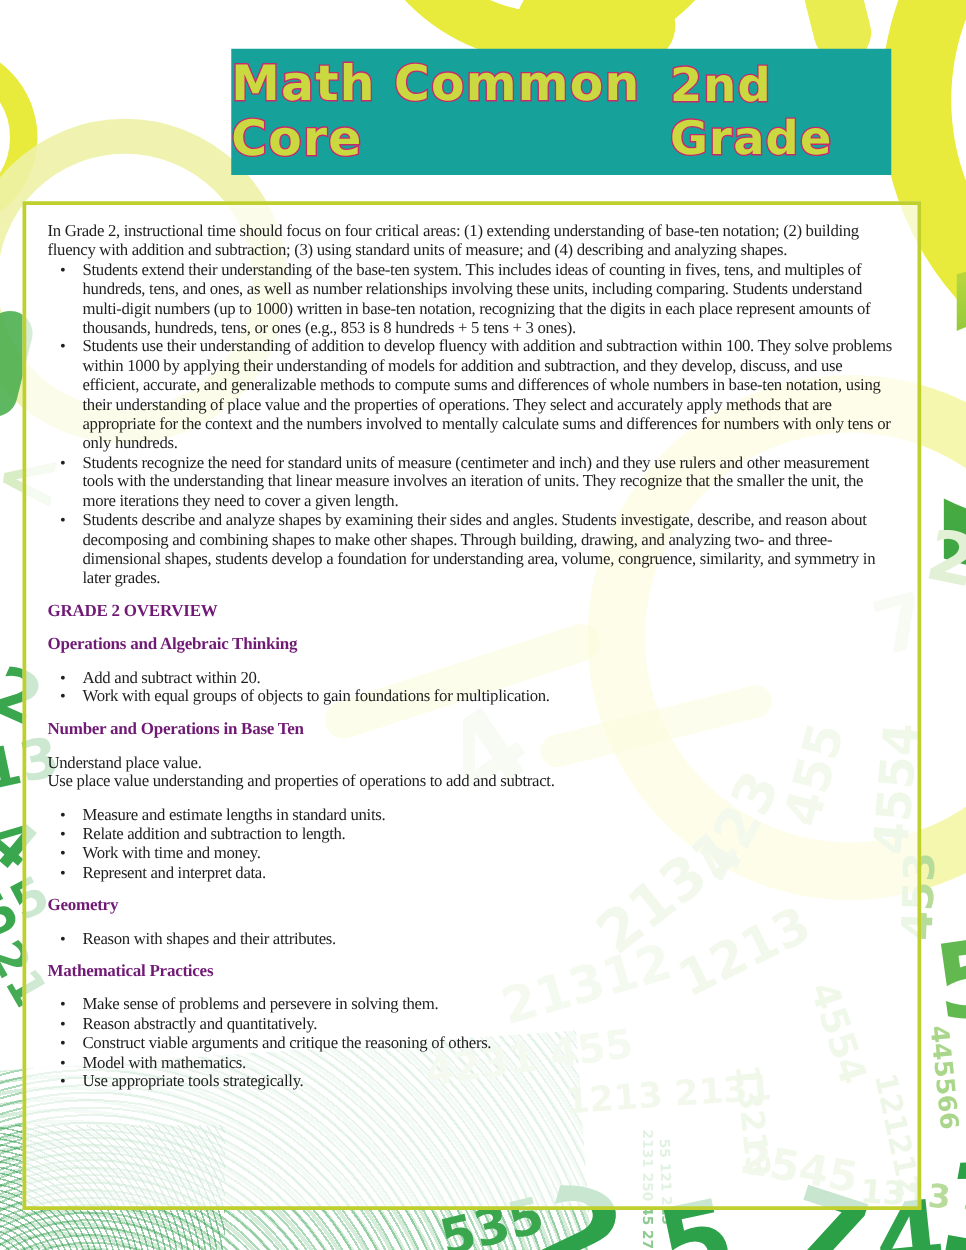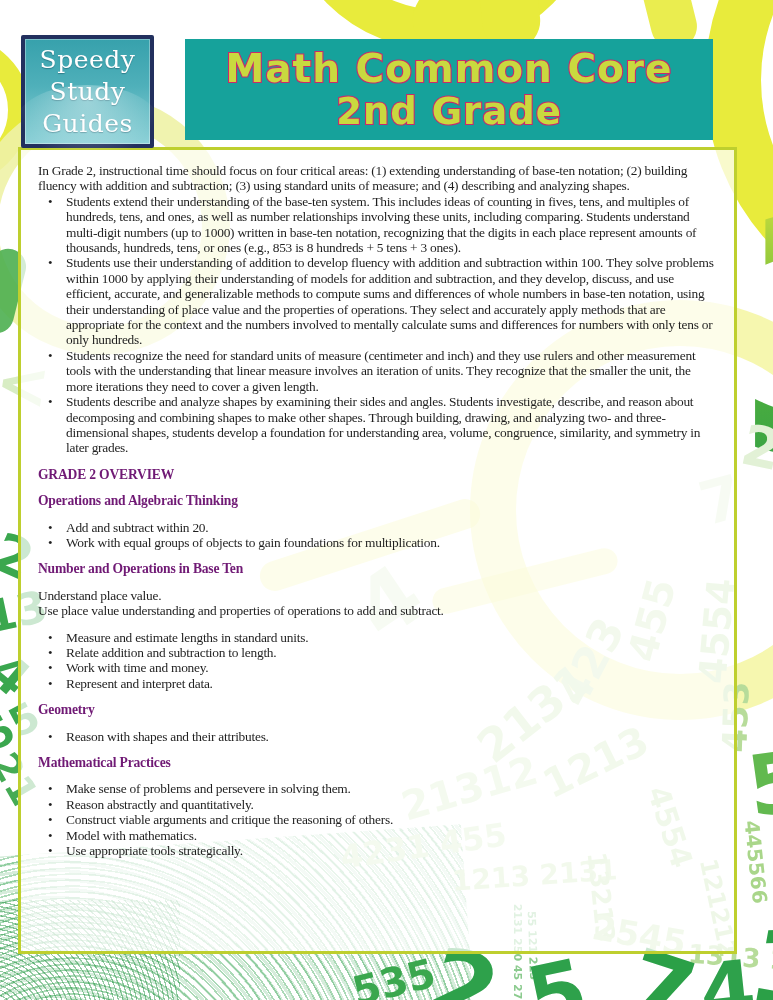--- a/index.html
+++ b/index.html
@@ -22,27 +22,27 @@
   .logo{position:absolute;left:21px;top:35px;width:133px;height:113px;z-index:2;
         border:4px solid #22305e;border-radius:2px;box-sizing:border-box;
         background:linear-gradient(180deg,#37a1ac 0%,#4fb0ba 45%,#8fd2d8 100%);
         display:flex;align-items:center;justify-content:center;text-align:center;
         box-shadow:inset 0 0 0 1px rgba(255,255,255,.35);}
   .logo::after{content:"";position:absolute;left:-8%;right:-8%;top:44%;bottom:-18%;
         border-radius:50%;background:radial-gradient(ellipse at 50% 20%,rgba(255,255,255,.38),rgba(255,255,255,0) 70%);}
   .logo-text{position:relative;color:#fff;font-family:"DejaVu Serif",serif;
         font-size:25px;line-height:32px;letter-spacing:.5px;text-shadow:0 1px 1px rgba(0,40,60,.35);}
   .banner{position:absolute;left:185px;top:39px;width:528px;height:101px;z-index:2;
-        background:#16a29b;display:flex;flex-direction:column;align-items:center;justify-content:center;}
+        background:#16a29b;display:flex;flex-direction:row;align-items:center;justify-content:center;}
   .banner-title{font-family:"DejaVu Sans",sans-serif;font-weight:800;color:#c9d93f;
         -webkit-text-stroke:2.2px #c8296d;paint-order:stroke fill;letter-spacing:1px;}
   .title-line1{font-size:39px;line-height:44px;}
   .title-line2{font-size:37px;line-height:42px;}
   
-  .content-box{position:absolute;left:18px;top:147px;width:719px;height:807px;z-index:1;
+  .content-box{position:absolute;left:18px;top:161px;width:719px;height:807px;z-index:1;
         box-sizing:border-box;border:3px solid #becf2e;background:rgba(255,255,255,.74);
         padding:13px 14px 8px 17px;overflow:hidden;}
   .content-box p,.content-box li,.content-box .plain-line{
         font-size:13.4px;line-height:15.4px;letter-spacing:-0.25px;color:#1f1f1f;margin:0;}
   .block{margin:0 0 11px 0;}
   .content-box h3{font-size:13.6px;line-height:15.4px;letter-spacing:-0.2px;color:#701a75;
         margin:0 0 11px 0;font-weight:bold;}
   .content-box ul{margin:0 0 11px 0;padding:0 0 0 28px;list-style:none;}
   .content-box ul.last{margin-bottom:0;}
   .content-box li{position:relative;}
@@ -96,27 +96,20 @@
       <div class="deco-num" style="left: 470px; top: 946px; font-size: 11px; color: rgb(140, 203, 143); opacity: 1; transform: rotate(90deg);">2131 250 45 27</div>
       <div class="deco-num" style="left: 498px; top: 940px; font-size: 11px; color: rgb(140, 203, 143); opacity: 1; transform: rotate(88deg);">55 121 213</div>
       <div class="deco-num" style="left: 430px; top: 940px; font-size: 96px; color: rgb(46, 161, 75); opacity: 1; transform: rotate(16deg);">2</div>
       <div class="deco-num" style="left: 528px; top: 952px; font-size: 84px; color: rgb(46, 161, 75); opacity: 1; transform: rotate(-12deg);">5</div>
       <div class="deco-num" style="left: 628px; top: 944px; font-size: 92px; color: rgb(43, 160, 71); opacity: 1; transform: rotate(18deg);">7</div>
       <div class="deco-num" style="left: 700px; top: 952px; font-size: 80px; color: rgb(46, 161, 75); opacity: 1; transform: rotate(-6deg);">4</div>
       <div class="deco-num" style="left: 750px; top: 918px; font-size: 104px; color: rgb(43, 160, 71); opacity: 1; transform: rotate(10deg);">1</div>
       <div class="deco-num" style="left: 352px; top: 962px; font-size: 40px; color: rgb(58, 167, 78); opacity: 1; transform: rotate(-14deg);">535</div>
     </div>
 
-  <div class="logo">
-    <div class="logo-text">
-      <div>Speedy</div>
-      <div>Study</div>
-      <div>Guides</div>
-    </div>
-  </div>
 
   <div class="banner">
     <div class="banner-title title-line1">Math Common Core</div>
     <div class="banner-title title-line2">2nd Grade</div>
   </div>
 
   <div class="content-box">
     <p class="block">In Grade 2, instructional time should focus on four critical areas: (1) extending understanding of base-ten notation; (2) building fluency with addition and subtraction; (3) using standard units of measure; and (4) describing and analyzing shapes.</p>
 
     <ul>

